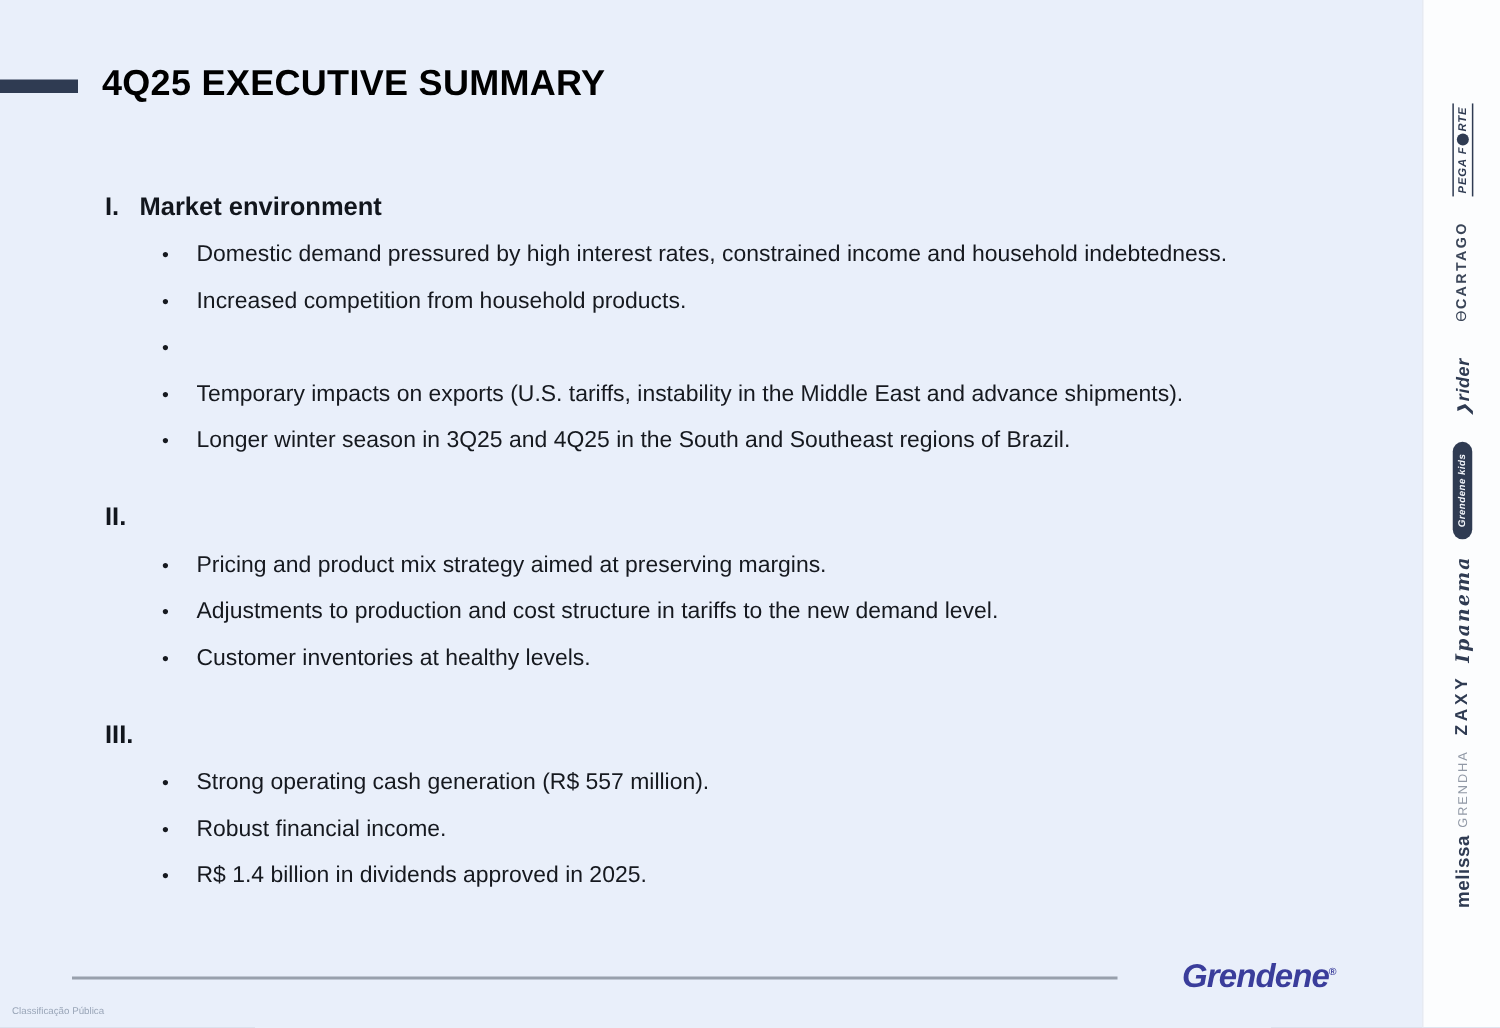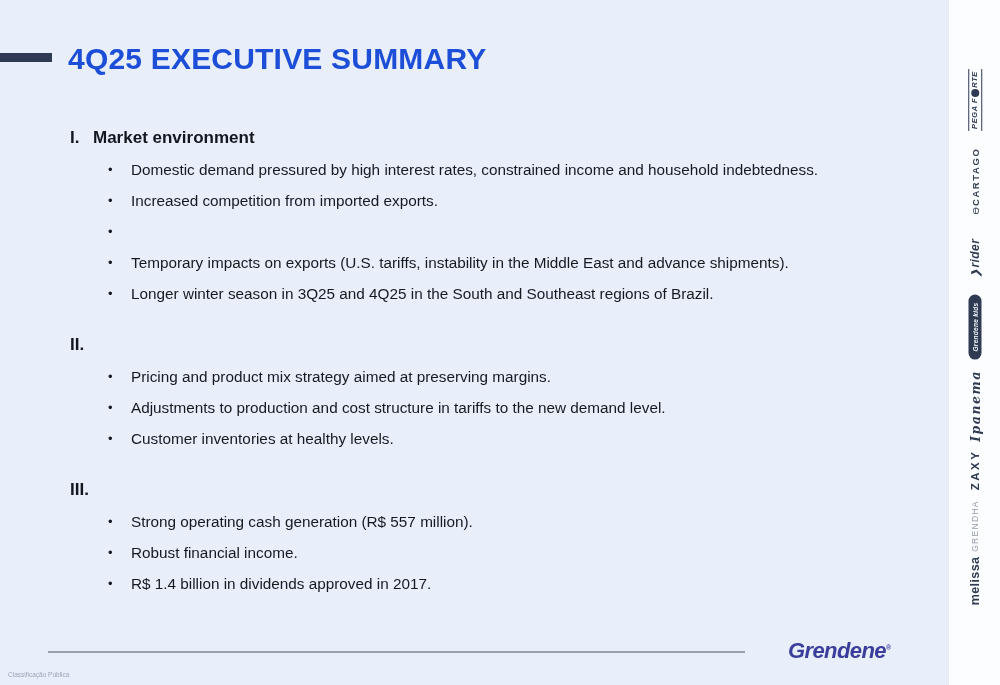--- a/index.html
+++ b/index.html
@@ -7,21 +7,21 @@
   .slide {
     position:relative; width:1000px; height:685px; overflow:hidden;
     background:#E9EFFA;
     font-family:"Liberation Sans", sans-serif;
     color:#16191F;
   }
   
   .accent-bar { position:absolute; left:0; top:53px; width:52px; height:9px; background:#2F3B52; }
   .title {
     position:absolute; left:68px; top:42px;
-    font-size:30px; font-weight:700; color:#1d4ed8; letter-spacing:0.2px;
+    font-size:24px; font-weight:700; color:#000000; letter-spacing:0.2px;
   }
   
   .content { position:absolute; left:70px; top:127px; width:840px; }
   .section-heading { display:flex; font-size:17px; font-weight:700; line-height:22px; color:#12161D; }
   .section-heading .numeral { width:23px; flex:0 0 23px; }
   .bullets { list-style:none; margin-top:11px; }
   .bullets li { display:flex; font-size:15.3px; line-height:20px; margin-bottom:11px; color:#16191F; }
   .bullets .dot { flex:0 0 23px; margin-left:38px; font-size:13px; color:#16191F; }
   .bullets .txt { white-space:nowrap; }
   .section + .section { margin-top:30px; }
@@ -75,21 +75,21 @@
         <span class="numeral">I.</span>
         <span>Market environment</span>
       </div>
       <ul class="bullets">
         <li>
             <span class="dot">•</span>
             <span class="txt">Domestic demand pressured by high interest rates, constrained income and household indebtedness.</span>
           </li>
         <li>
             <span class="dot">•</span>
-            <span class="txt">Increased competition from imported exports.</span>
+            <span class="txt">Increased competition from household products.</span>
           </li>
         <li>
             <span class="dot">•</span>
           </li>
         <li>
             <span class="dot">•</span>
             <span class="txt">Temporary impacts on exports (U.S. tariffs, instability in the Middle East and advance shipments).</span>
           </li>
         <li>
             <span class="dot">•</span>
@@ -126,21 +126,21 @@
         <li>
             <span class="dot">•</span>
             <span class="txt">Strong operating cash generation (R$ 557 million).</span>
           </li>
         <li>
             <span class="dot">•</span>
             <span class="txt">Robust financial income.</span>
           </li>
         <li>
             <span class="dot">•</span>
-            <span class="txt">R$ 1.4 billion in dividends approved in 2017.</span>
+            <span class="txt">R$ 1.4 billion in dividends approved in 2025.</span>
           </li>
       </ul>
     </div>
 
   </div>
 
   <div class="footer-line"></div>
 
   <div class="grendene-logo"><span>Grendene</span><sup>®</sup></div>
 

